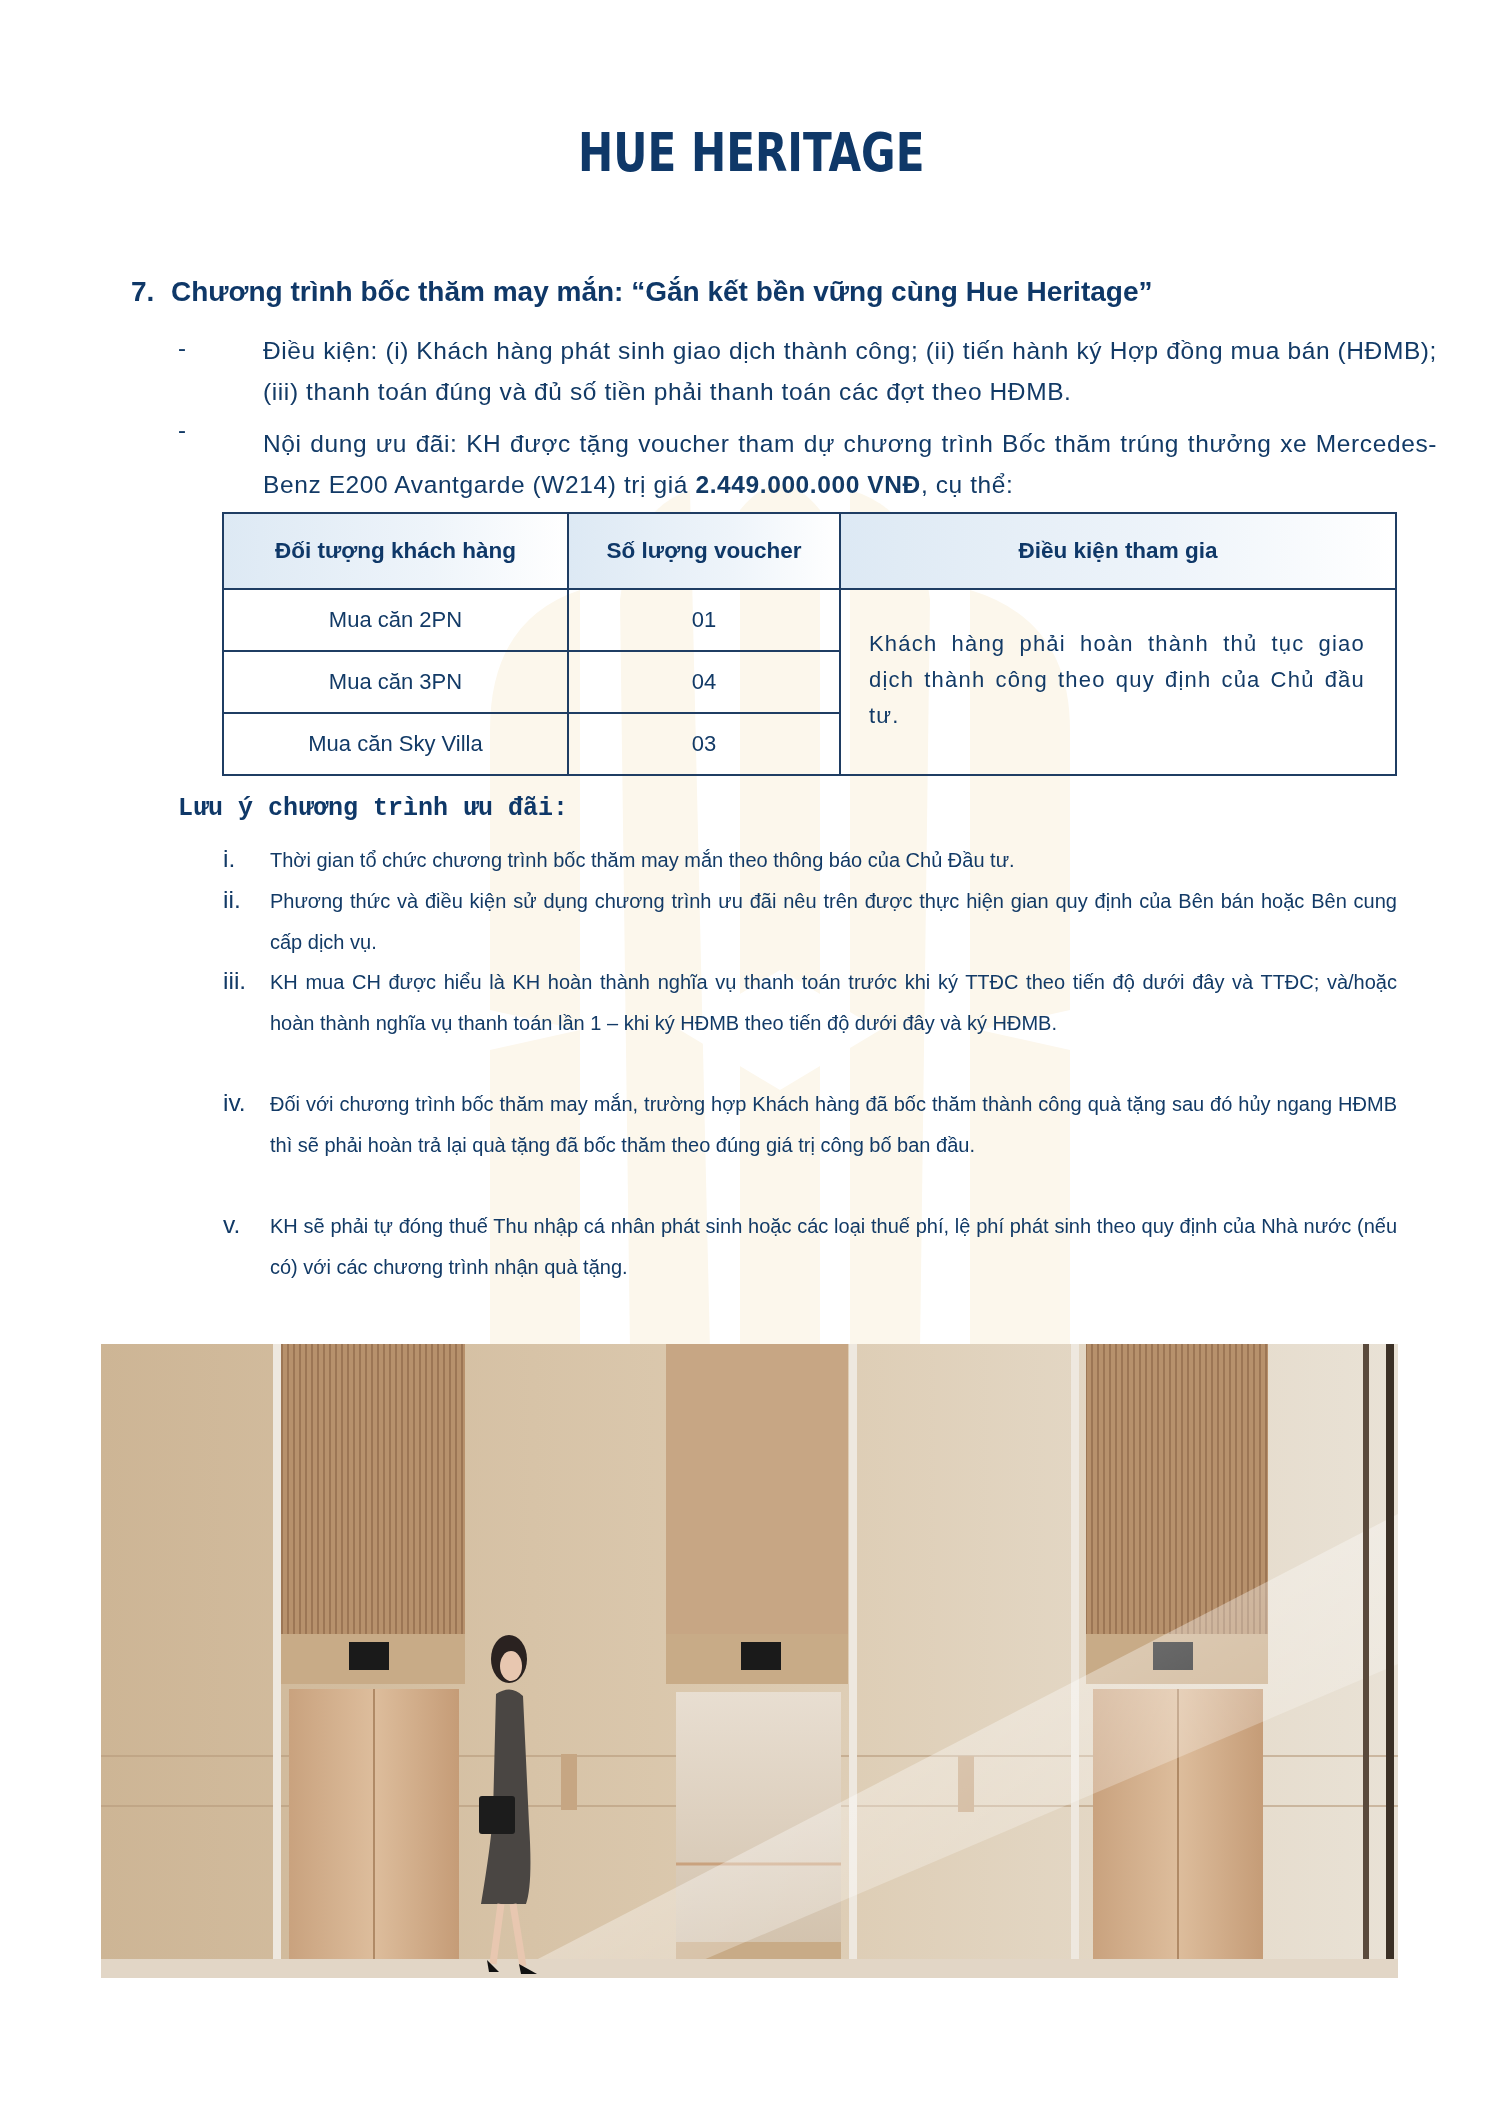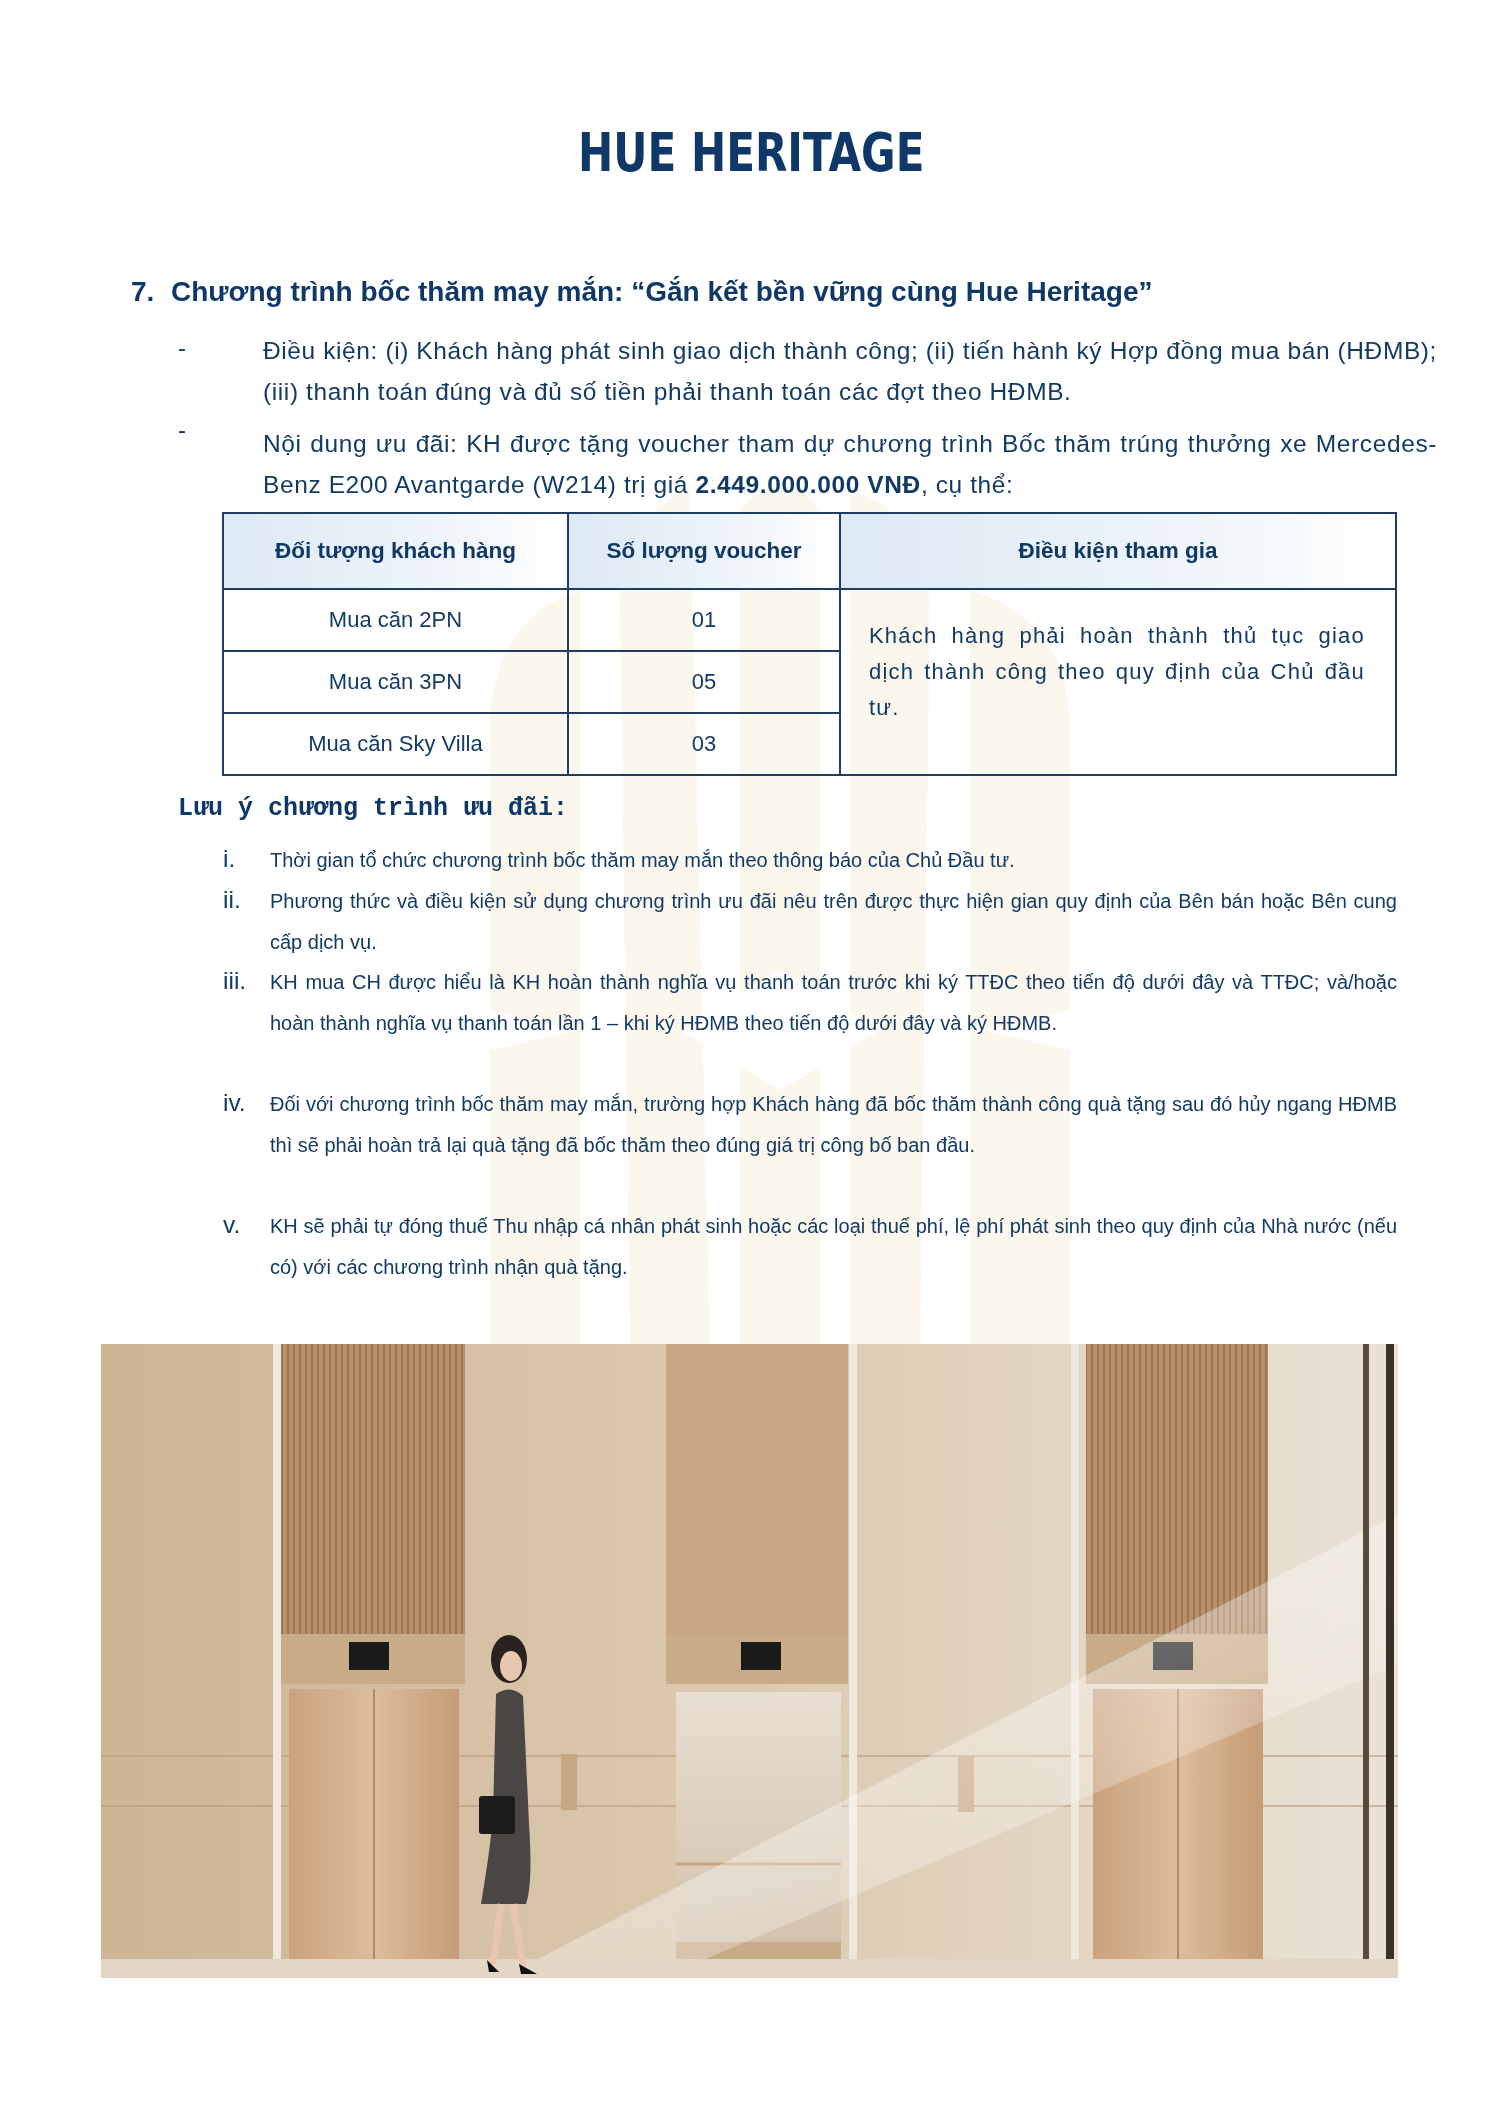--- a/index.html
+++ b/index.html
@@ -13,21 +13,21 @@
   .heading{position:absolute;left:131px;top:276px;font-size:28px;font-weight:bold;color:#0f3868;white-space:nowrap;}
   .heading .num{display:inline-block;width:40px;}
   .bullet{position:absolute;left:178px;font-size:24px;color:#123a66;}
   .para{position:absolute;left:223px;width:1174px;font-size:24.5px;line-height:41px;color:#123a66;text-align:justify;margin-left:40px;}
   .para.tight{letter-spacing:0.6px;}
   b{font-weight:bold;}
   table{position:absolute;left:222px;top:512px;width:1175px;border-collapse:collapse;font-size:22px;color:#123a66;}
   th,td{border:2px solid #1f3d63;text-align:center;padding:0;margin-left:10px;}
   th{height:74px;font-weight:bold;background:linear-gradient(90deg,#dde9f4 0%,#eef4fa 60%,#ffffff 100%);font-size:22.5px;color:#0f3868;}
   td{height:60px;background:transparent;}
-  td.cond{text-align:justify;vertical-align:top;padding:28px 30px 0 28px;line-height:36px;font-size:22px;letter-spacing:1.2px;}
+  td.cond{text-align:justify;vertical-align:top;padding:36px 30px 0 28px;line-height:36px;font-size:22px;letter-spacing:1.2px;}
   .note-title{position:absolute;left:178px;top:794px;font-size:25px;font-weight:bold;color:#0f3868;font-family:Liberation Mono, monospace;}
   .roman{position:absolute;left:223px;font-size:24.5px;color:#123a66;}
   .note{position:absolute;left:270px;width:1127px;font-size:20px;line-height:40.8px;color:#123a66;text-align:justify;}
   .photo{position:absolute;left:101px;top:1344px;width:1297px;height:634px;overflow:hidden;z-index:2;}
 </style>
 </head>
 <body>
 
 <svg class="wm" viewBox="0 0 700 880">
   <g fill="#fcf7ec">
@@ -93,21 +93,21 @@
       </tr>
     </thead>
     <tbody>
       <tr>
         <td>Mua căn 2PN</td>
         <td>01</td>
         <td class="cond" rowspan="3">Khách hàng phải hoàn thành thủ tục giao dịch thành công theo quy định của Chủ đầu tư.</td>
       </tr>
       <tr>
         <td>Mua căn 3PN</td>
-        <td>05</td>
+        <td>04</td>
       </tr>
       <tr>
         <td>Mua căn Sky Villa</td>
         <td>03</td>
       </tr>
     </tbody>
   </table>
 
   <div class="note-title">Lưu ý chương trình ưu đãi:</div>
 

